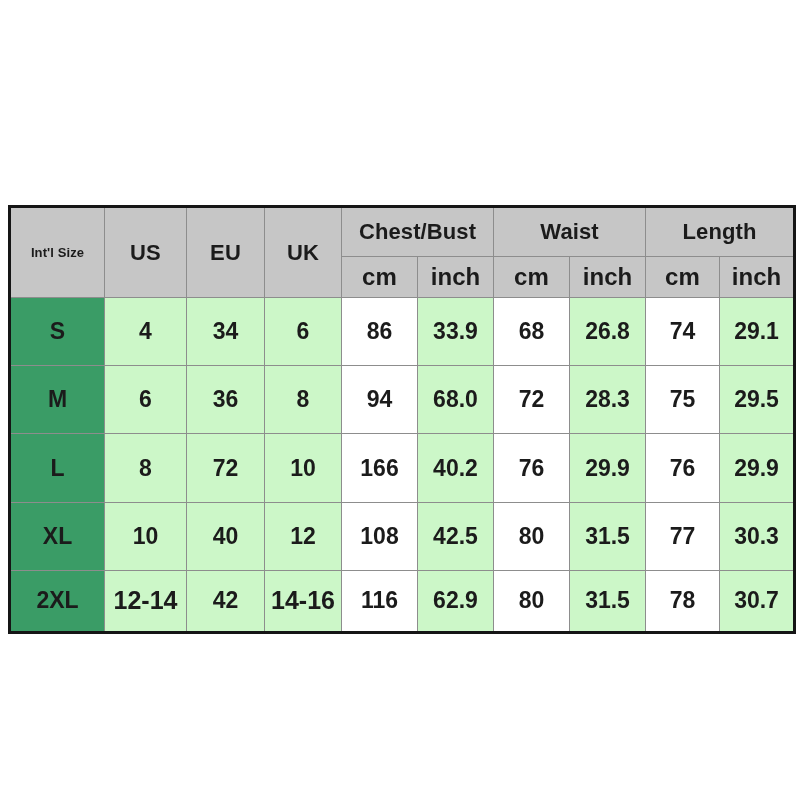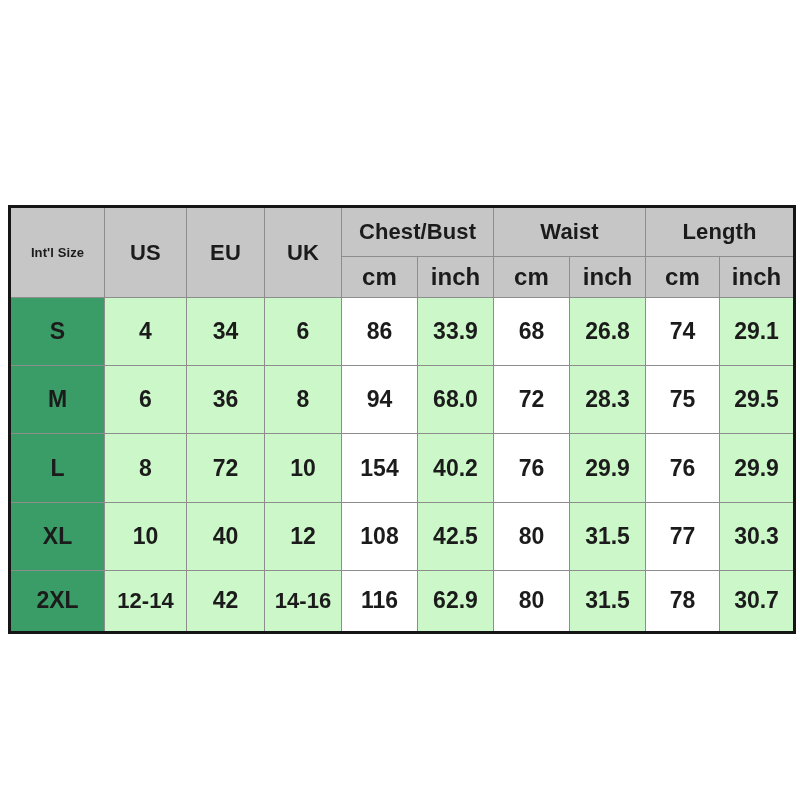--- a/index.html
+++ b/index.html
@@ -70,21 +70,21 @@
     color: #10281c;
   }
   td.green-cell {
     background: #ccf7c8;
   }
   td.white-cell {
     background: #ffffff;
     margin-top: 8px;
   }
   td.cell-narrow {
-    font-size: 22px;
+    font-size: 25px;
   }
 
   
   .grp-left {
     border-left: 2px solid #3a3a3a;
   }
   .sz-right {
     border-right: 2px solid #2c6e4c;
   }
 
@@ -153,21 +153,21 @@
         <td class="cell white-cell grp-left">72</td>
         <td class="cell green-cell">28.3</td>
         <td class="cell white-cell grp-left">75</td>
         <td class="cell green-cell">29.5</td>
       </tr>
       <tr style="height:68px">
         <td class="size-cell sz-right">L</td>
         <td class="cell green-cell">8</td>
         <td class="cell green-cell">72</td>
         <td class="cell green-cell">10</td>
-        <td class="cell white-cell grp-left">154</td>
+        <td class="cell white-cell grp-left">166</td>
         <td class="cell green-cell">40.2</td>
         <td class="cell white-cell grp-left">76</td>
         <td class="cell green-cell">29.9</td>
         <td class="cell white-cell grp-left">76</td>
         <td class="cell green-cell">29.9</td>
       </tr>
       <tr style="height:68px">
         <td class="size-cell sz-right">XL</td>
         <td class="cell green-cell">10</td>
         <td class="cell green-cell">40</td>

